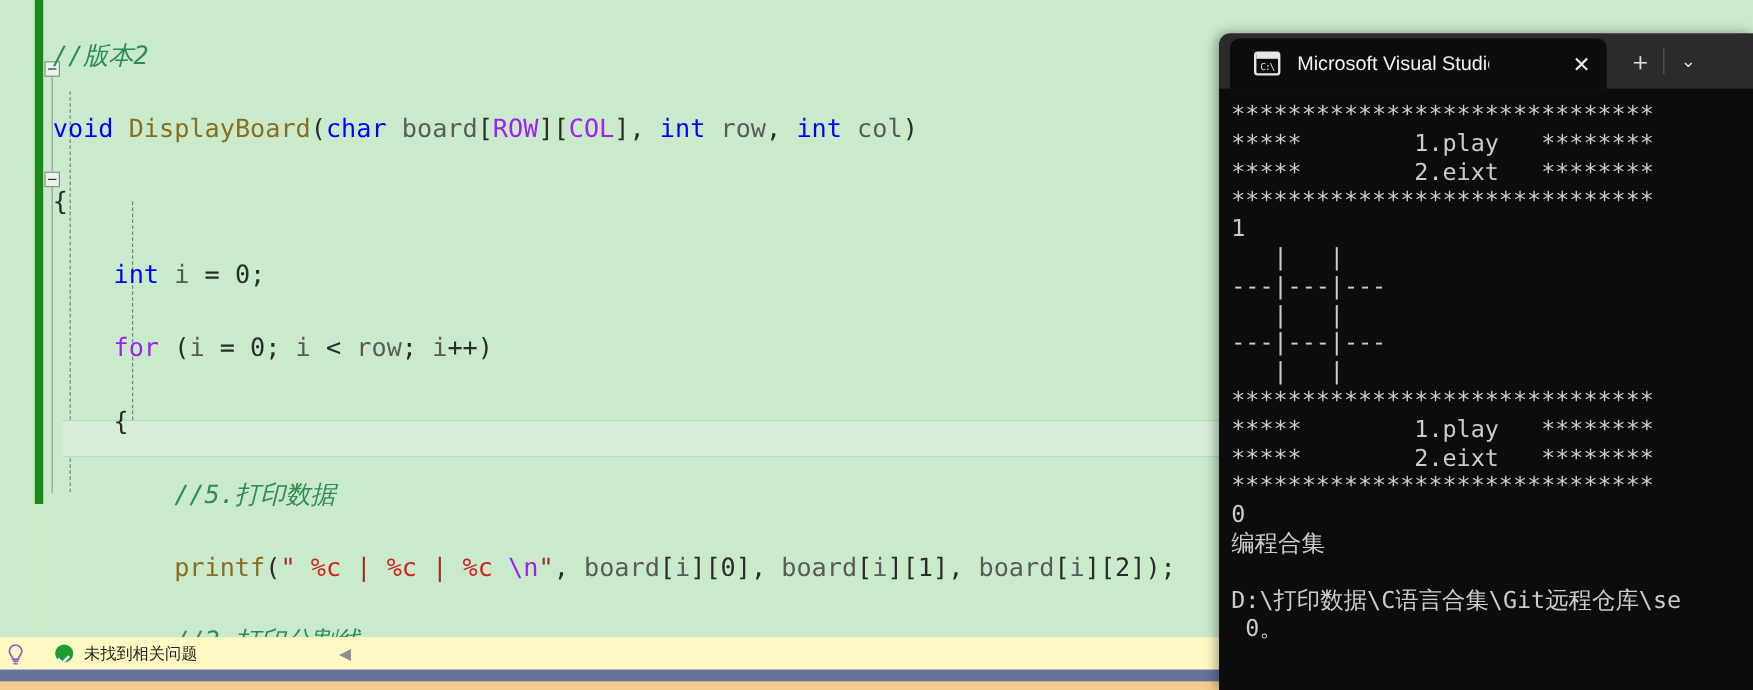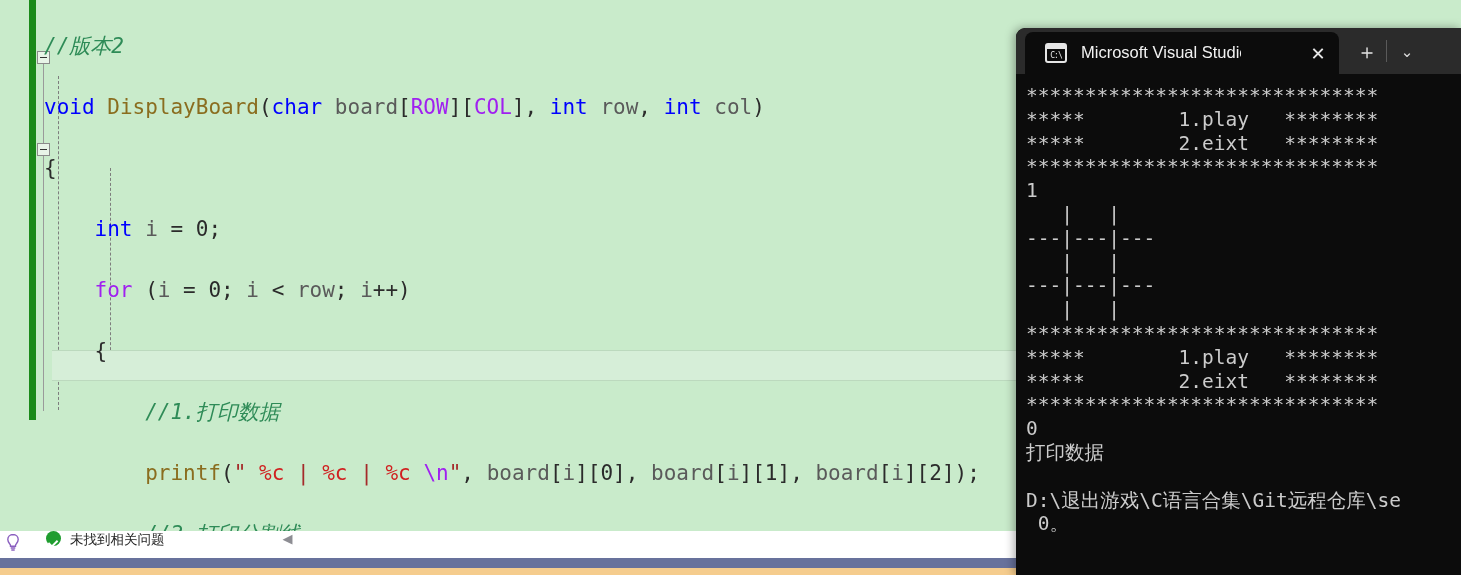--- a/index.html
+++ b/index.html
@@ -64,21 +64,21 @@
   .ident{color:#5a5a5a;}
   .cmt{color:#2e8b57;font-style:italic;}
   .str{color:#a52a2a;}
   .esc{color:#a020f0;}
   .fmt{color:#d02020;}
   .punc{color:#2b2b2b;}
 
   
   #statusbar{
     position:absolute;left:0;top:531px;width:1461px;height:27px;
-    background:#ffffff;display:flex;align-items:flex-start;
+    background:#fef9c3;display:flex;align-items:center;
     font-family:"Liberation Sans",sans-serif;font-size:13.5px;color:#1e1e1e;
   }
   .sb-bulb{
     width:22px;height:22px;margin-left:2px;position:relative;flex:0 0 auto;
   }
   .sb-check{
     width:15px;height:15px;border-radius:50%;background:#1f9d2f;
     margin-left:22px;flex:0 0 auto;position:relative;
   }
   .sb-check::after{
@@ -196,21 +196,21 @@
 
   <div class="cur-line"></div>
 
   <div class="code">
 <span class="ln"><span class="cmt">//版本2</span></span>
 <span class="ln"><span class="kw">void</span><span class="punc"> </span><span class="fn">DisplayBoard</span><span class="punc">(</span><span class="kw">char</span><span class="punc"> </span><span class="ident">board</span><span class="punc">[</span><span class="macro">ROW</span><span class="punc">][</span><span class="macro">COL</span><span class="punc">], </span><span class="kw">int</span><span class="punc"> </span><span class="ident">row</span><span class="punc">, </span><span class="kw">int</span><span class="punc"> </span><span class="ident">col</span><span class="punc">)</span></span>
 <span class="ln"><span class="punc">{</span></span>
 <span class="ln"><span class="punc">    </span><span class="kw">int</span><span class="punc"> </span><span class="ident">i</span><span class="punc"> = 0;</span></span>
 <span class="ln"><span class="punc">    </span><span class="macro">for</span><span class="punc"> (</span><span class="ident">i</span><span class="punc"> = 0; </span><span class="ident">i</span><span class="punc"> &lt; </span><span class="ident">row</span><span class="punc">; </span><span class="ident">i</span><span class="punc">++)</span></span>
 <span class="ln"><span class="punc">    {</span></span>
-<span class="ln"><span class="punc">        </span><span class="cmt">//1.打印数据</span></span>
+<span class="ln"><span class="punc">        </span><span class="cmt">//5.打印数据</span></span>
 <span class="ln"><span class="punc">        </span><span class="fn">printf</span><span class="punc">(</span><span class="str">"</span><span class="str"> </span><span class="fmt">%c</span><span class="str"> | </span><span class="fmt">%c</span><span class="str"> | </span><span class="fmt">%c</span><span class="str"> </span><span class="esc">\n</span><span class="str">"</span><span class="punc">, </span><span class="ident">board</span><span class="punc">[</span><span class="ident">i</span><span class="punc">][0], </span><span class="ident">board</span><span class="punc">[</span><span class="ident">i</span><span class="punc">][1], </span><span class="ident">board</span><span class="punc">[</span><span class="ident">i</span><span class="punc">][2]);</span></span>
 <span class="ln"><span class="punc">        </span><span class="cmt">//2.打印分割线</span></span>
 
 
 
 
   </div>
 </div>
 
 <div id="statusbar">
@@ -252,18 +252,18 @@
       <div class="cline" style="top: 129px;">   |   |   </div>
       <div class="cline" style="top: 152.8px;">---|---|---</div>
       <div class="cline" style="top: 176.6px;">   |   |   </div>
       <div class="cline" style="top: 200.4px;">---|---|---</div>
       <div class="cline" style="top: 224.2px;">   |   |   </div>
       <div class="cline" style="top: 248px;">******************************</div>
       <div class="cline" style="top: 271.8px;">*****        1.play   ********</div>
       <div class="cline" style="top: 295.6px;">*****        2.eixt   ********</div>
       <div class="cline" style="top: 319.4px;">******************************</div>
       <div class="cline" style="top: 343.2px;">0</div>
-      <div class="cline" style="top: 367px;">打印数据</div>
+      <div class="cline" style="top: 367px;">编程合集</div>
       <div class="cline" style="top: 390.8px;"></div>
-      <div class="cline" style="top: 414.6px;">D:\退出游戏\C语言合集\Git远程仓库\se</div>
+      <div class="cline" style="top: 414.6px;">D:\打印数据\C语言合集\Git远程仓库\se</div>
       <div class="cline" style="top: 438.4px;"> 0。</div>
     </div>
 </div>
 
 </body></html>

